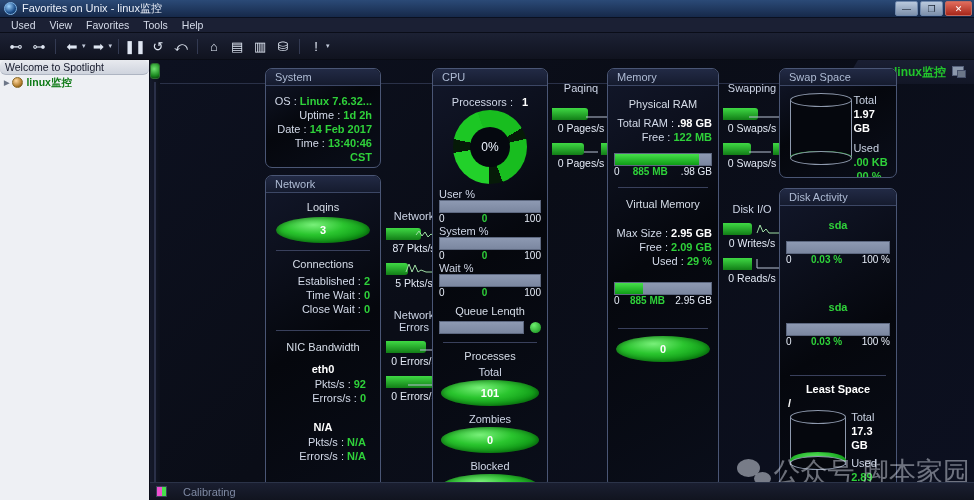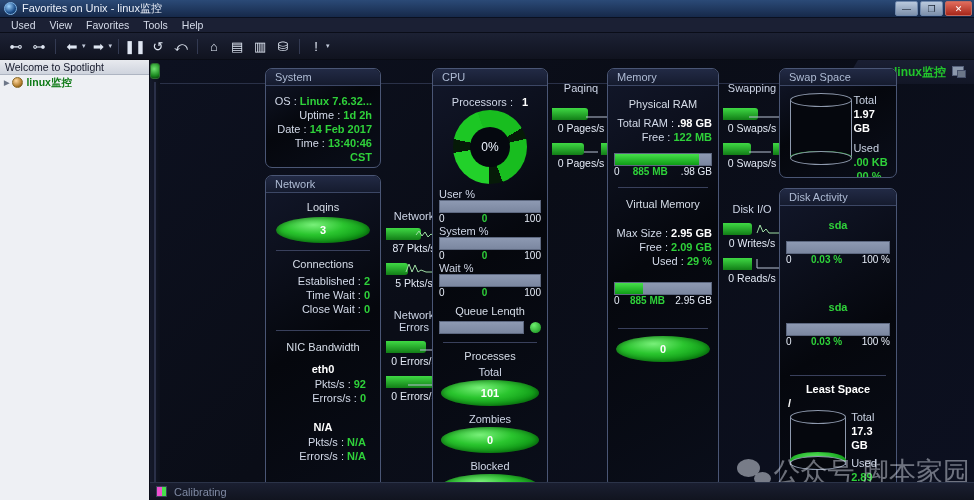--- a/index.html
+++ b/index.html
@@ -38,21 +38,21 @@
   }
   .tb-btn{ width:20px;height:20px; display:flex;align-items:center;justify-content:center;
     color:#dfe6f2; font-size:13px; line-height:1;}
   .tb-sep{ width:1px;height:15px;background:#333a52; margin:0 3px;}
   .tb-caret{ font-size:7px; color:#c3cbdb; margin-left:-3px; }
 
   
   .workarea{ position:absolute; left:0; top:60px; right:0; bottom:0; display:flex; }
   .sidebar{ width:150px; background:#eef0f4; border-right:1px solid #0a0d18; position:relative; }
   .sb-item{ height:15px; font-size:10.5px; color:#101522; display:flex;align-items:center;
-    padding-left:5px; }
+    padding-left:5px;border-radius:6px; }
   .sb-item.header{ background:linear-gradient(#e8eaef,#cfd4de); border-bottom:1px solid #aeb5c2; color:#14182a;}
   .sb-item.active{ background:linear-gradient(#1aa22a,#119018); color:#ffffff; }
   .sb-item.node{ background:#eef0f4; color:#0e7a16; font-weight:bold; gap:3px; padding-left:4px;}
   .sb-node-tri{ color:#6d7788; font-size:7px; }
   .sb-node-icon{ width:11px;height:11px;border-radius:50%;
      background:radial-gradient(circle at 35% 30%, #ffd9a0, #b07a29 65%, #3a2a10); border:1px solid #8a6a28;}
   .sb-rest{ position:absolute; left:0; right:0; top:45px; bottom:0; background:#eef0f4; }
 
   .splitter{ width:10px; background:linear-gradient(90deg,#151a2b,#0d111c);
      position:relative; }
@@ -143,21 +143,21 @@
   .cyl .top{ position:absolute; left:0; top:0; width:62px;height:14px;border-radius:50%;
       border:1px solid #8e99ad; background:#05070d;}
   .cyl .side{ position:absolute; left:0; top:7px; width:62px;height:58px;
       border-left:1px solid #8e99ad;border-right:1px solid #8e99ad; background:#05070d;}
   .cyl .bot{ position:absolute; left:0; bottom:0; width:62px;height:14px;border-radius:50%;
       border:1px solid #8e99ad; background:#05070d;}
   .cyl .liquid{ position:absolute; left:0; width:62px; border-radius:50%;
       background:radial-gradient(ellipse at 45% 35%, #5ee861, #16a81d 60%, #0c7612);}
   .status{ position:absolute; left:150px; right:0; bottom:0; height:18px;
      background:linear-gradient(#1a1f31,#11141f); border-top:1px solid #2b3348;
-     display:flex; align-items:center; gap:7px; padding-left:6px; color:#7f8aa3; font-size:11px;}
+     display:flex; align-items:center; gap:16px; padding-left:6px; color:#7f8aa3; font-size:11px;}
   .st-ic{ width:11px;height:11px; background:
       linear-gradient(90deg,#ee4fd0 0 50%, #46e04b 50% 100%); border:1px solid #3a4258;}
 
   
   .wm{ position:absolute; right:4px; bottom:10px; display:flex; align-items:center; gap:2px;
      color:rgba(228,233,244,.46); font-size:27px; pointer-events:none; }
   .wm .bub{ position:relative; width:34px;height:26px;}
   .wm .bub i{ position:absolute; border-radius:50%; background:rgba(228,233,244,.5); display:block;}
   .wm .b1{ width:23px;height:18px; left:0; top:0;}
   .wm .b2{ width:17px;height:13px; right:0; bottom:0;}

